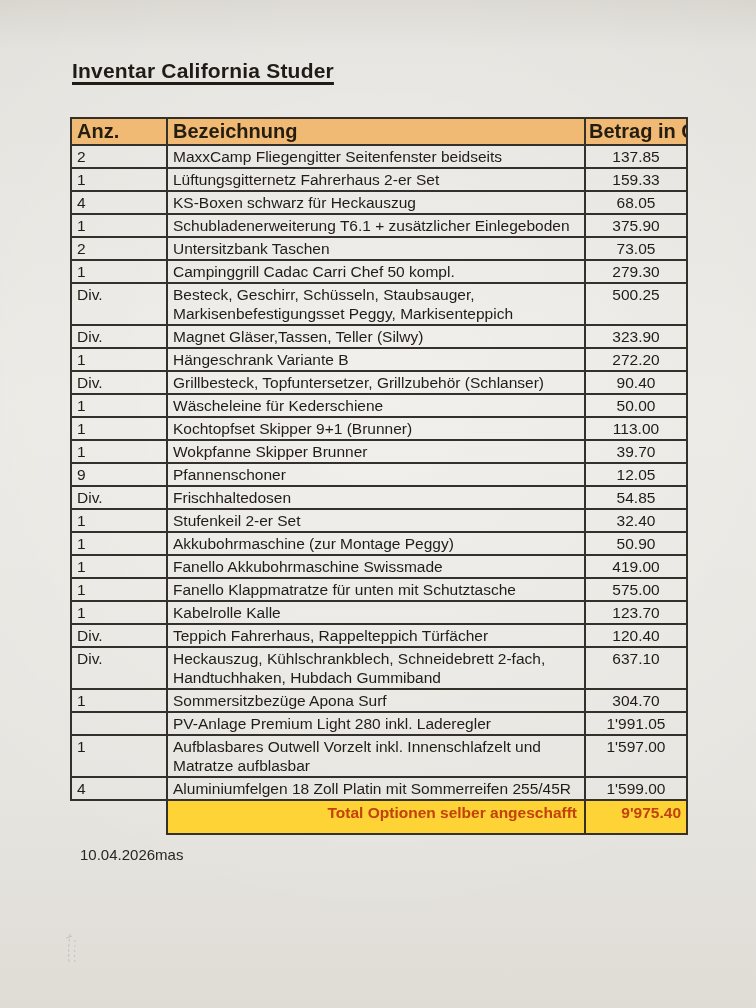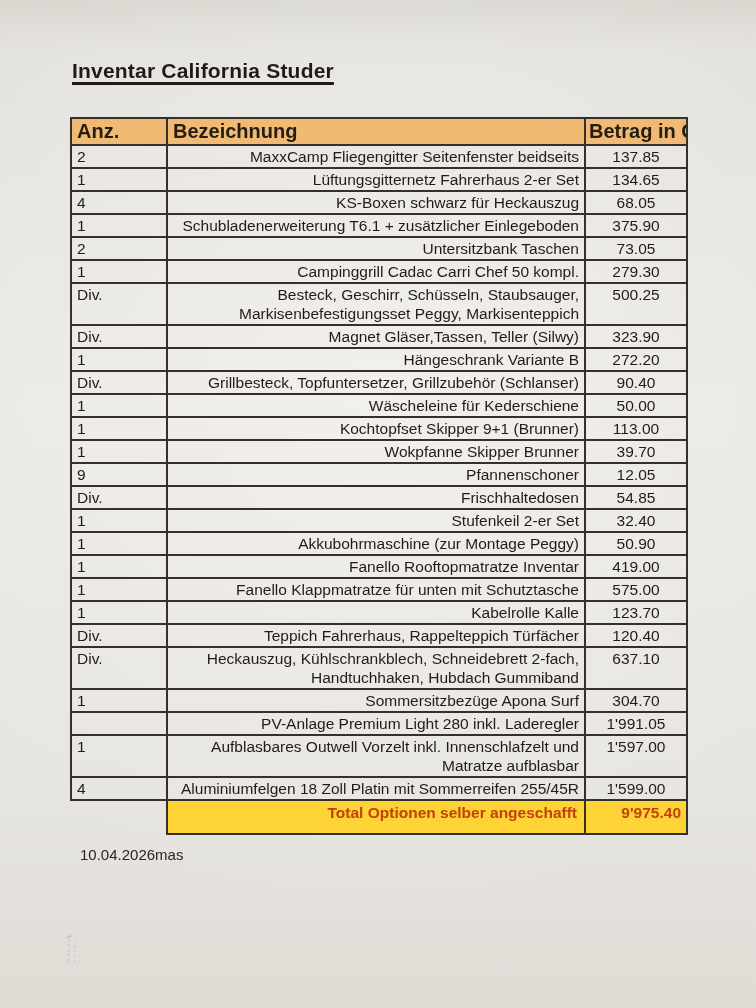--- a/index.html
+++ b/index.html
@@ -51,21 +51,21 @@
     background: var(--header-bg, #f0ba74);
     font-weight: 700;
     text-align: left;
     font-size: 20px;
     padding-top: 3px; padding-bottom: 3px;
     color: #241d10;
   }
   thead th.col-betrag { padding-left: 3px; padding-right: 3px; }
   td.col-anz { text-align: left; }
   td.col-betrag { text-align: center; }
-  td .line { overflow: hidden; white-space: nowrap; text-align: right; }
+  td .line { overflow: hidden; white-space: nowrap; }
   tfoot td {
     background: var(--total-bg, #fdd335);
     font-weight: 700;
     padding-top: 2px; padding-bottom: 11px;
     color: #c2410c;
   }
   tfoot td.total-label { text-align: right; padding-right: 7px; }
   tfoot td.total-value { text-align: right; }
   tfoot td.ghost, tfoot td.ghost:hover {
     background: transparent;
@@ -109,21 +109,21 @@
           <td class="col-bez">
             <div class="line">MaxxCamp Fliegengitter Seitenfenster beidseits</div>
           </td>
           <td class="col-betrag">137.85</td>
         </tr>
         <tr>
           <td class="col-anz">1</td>
           <td class="col-bez">
             <div class="line">Lüftungsgitternetz Fahrerhaus 2-er Set</div>
           </td>
-          <td class="col-betrag">134.65</td>
+          <td class="col-betrag">159.33</td>
         </tr>
         <tr>
           <td class="col-anz">4</td>
           <td class="col-bez">
             <div class="line">KS-Boxen schwarz für Heckauszug</div>
           </td>
           <td class="col-betrag">68.05</td>
         </tr>
         <tr>
           <td class="col-anz">1</td>
@@ -220,21 +220,21 @@
         <tr>
           <td class="col-anz">1</td>
           <td class="col-bez">
             <div class="line">Akkubohrmaschine (zur Montage Peggy)</div>
           </td>
           <td class="col-betrag">50.90</td>
         </tr>
         <tr>
           <td class="col-anz">1</td>
           <td class="col-bez">
-            <div class="line">Fanello Rooftopmatratze Inventar</div>
+            <div class="line">Fanello Akkubohrmaschine Swissmade</div>
           </td>
           <td class="col-betrag">419.00</td>
         </tr>
         <tr>
           <td class="col-anz">1</td>
           <td class="col-bez">
             <div class="line">Fanello Klappmatratze für unten mit Schutztasche</div>
           </td>
           <td class="col-betrag">575.00</td>
         </tr>

